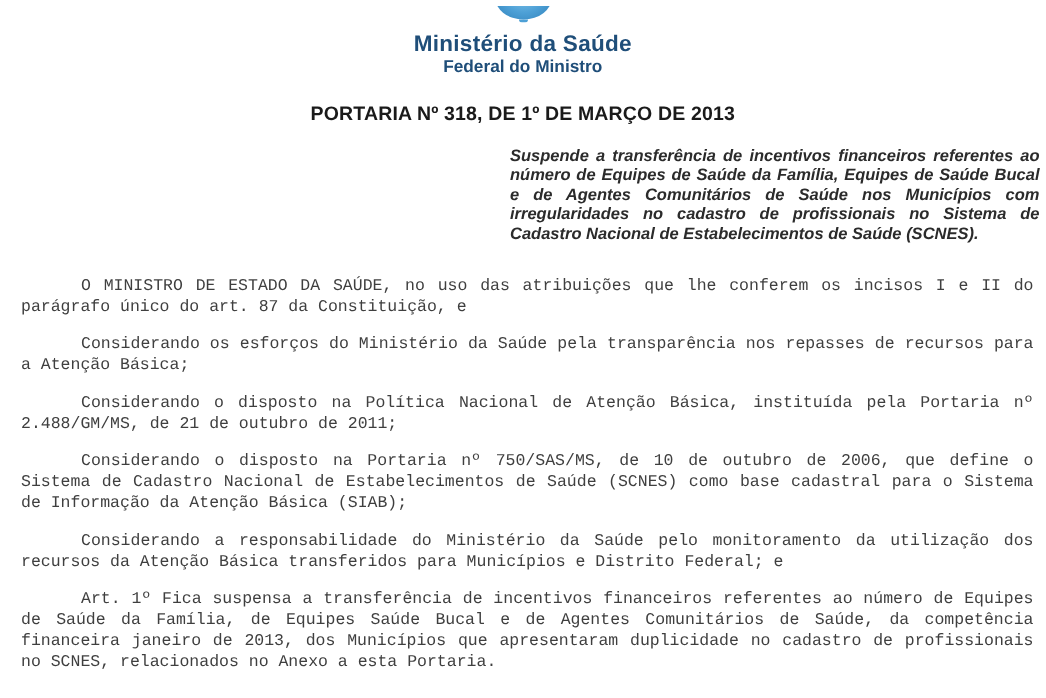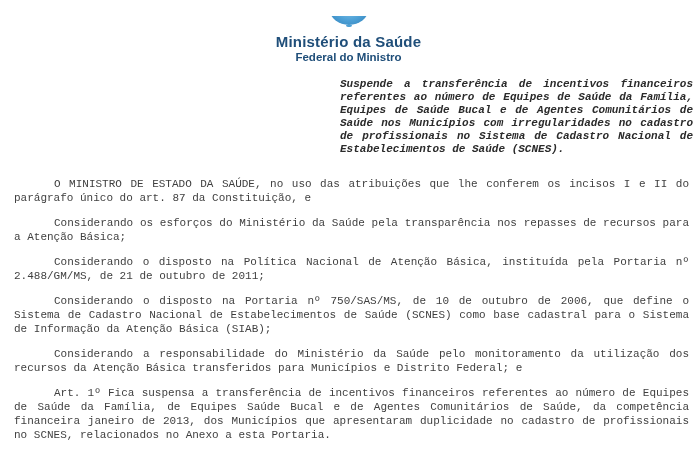--- a/index.html
+++ b/index.html
@@ -8,21 +8,21 @@
     position: relative;
     width: 697px;
     height: 465px;
     background: #ffffff;
     font-family: "Liberation Sans", sans-serif;
     color: #3f3f3f;
     overflow: hidden;
   }
   
   .doc-header {
-    padding-top: 16px;
+    padding-top: 4px;
     text-align: center;
   }
   .logo-wrap {
     width: 40px;
     height: 11px;
     margin: 0 auto;
     overflow: hidden;
     position: relative;
   }
   .logo-sliver {
@@ -68,21 +68,20 @@
   
   .doc-summary {
     margin: 15px 4px 0 340px;
     width: 353px;
     font-size: 11px;
     font-weight: bold;
     font-style: italic;
     line-height: 13px;
     text-align: justify;
     color: #2b2b2b;
-    font-family: Liberation Mono, monospace;
   }
   
   .doc-body {
     margin: 21px 8px 0 14px;
     font-size: 11px;
     line-height: 14px;
     text-align: justify;
     color: #3f3f3f;
     font-family: Liberation Mono, monospace;
   }
@@ -98,20 +97,21 @@
 
   <div class="doc-header">
     <div class="logo-wrap">
       <div class="logo-sliver"></div>
       <div class="logo-tail"></div>
     </div>
     <div class="org-name">Ministério da Saúde</div>
     <div class="dept-name">Federal do Ministro</div>
   </div>
 
+  <div class="doc-title">PORTARIA Nº 318, DE 1º DE MARÇO DE 2013</div>
 
   <div class="doc-summary">Suspende a transferência de incentivos financeiros referentes ao número de Equipes de Saúde da Família, Equipes de Saúde Bucal e de Agentes Comunitários de Saúde nos Municípios com irregularidades no cadastro de profissionais no Sistema de Cadastro Nacional de Estabelecimentos de Saúde (SCNES).</div>
 
   <div class="doc-body">
     <p>O MINISTRO DE ESTADO DA SAÚDE, no uso das atribuições que lhe conferem os incisos I e II do parágrafo único do art. 87 da Constituição, e</p>
     <p>Considerando os esforços do Ministério da Saúde pela transparência nos repasses de recursos para a Atenção Básica;</p>
     <p>Considerando o disposto na Política Nacional de Atenção Básica, instituída pela Portaria nº 2.488/GM/MS, de 21 de outubro de 2011;</p>
     <p>Considerando o disposto na Portaria nº 750/SAS/MS, de 10 de outubro de 2006, que define o Sistema de Cadastro Nacional de Estabelecimentos de Saúde (SCNES) como base cadastral para o Sistema de Informação da Atenção Básica (SIAB);</p>
     <p>Considerando a responsabilidade do Ministério da Saúde pelo monitoramento da utilização dos recursos da Atenção Básica transferidos para Municípios e Distrito Federal; e</p>
     <p>Art. 1º Fica suspensa a transferência de incentivos financeiros referentes ao número de Equipes de Saúde da Família, de Equipes Saúde Bucal e de Agentes Comunitários de Saúde, da competência financeira janeiro de 2013, dos Municípios que apresentaram duplicidade no cadastro de profissionais no SCNES, relacionados no Anexo a esta Portaria.</p>

